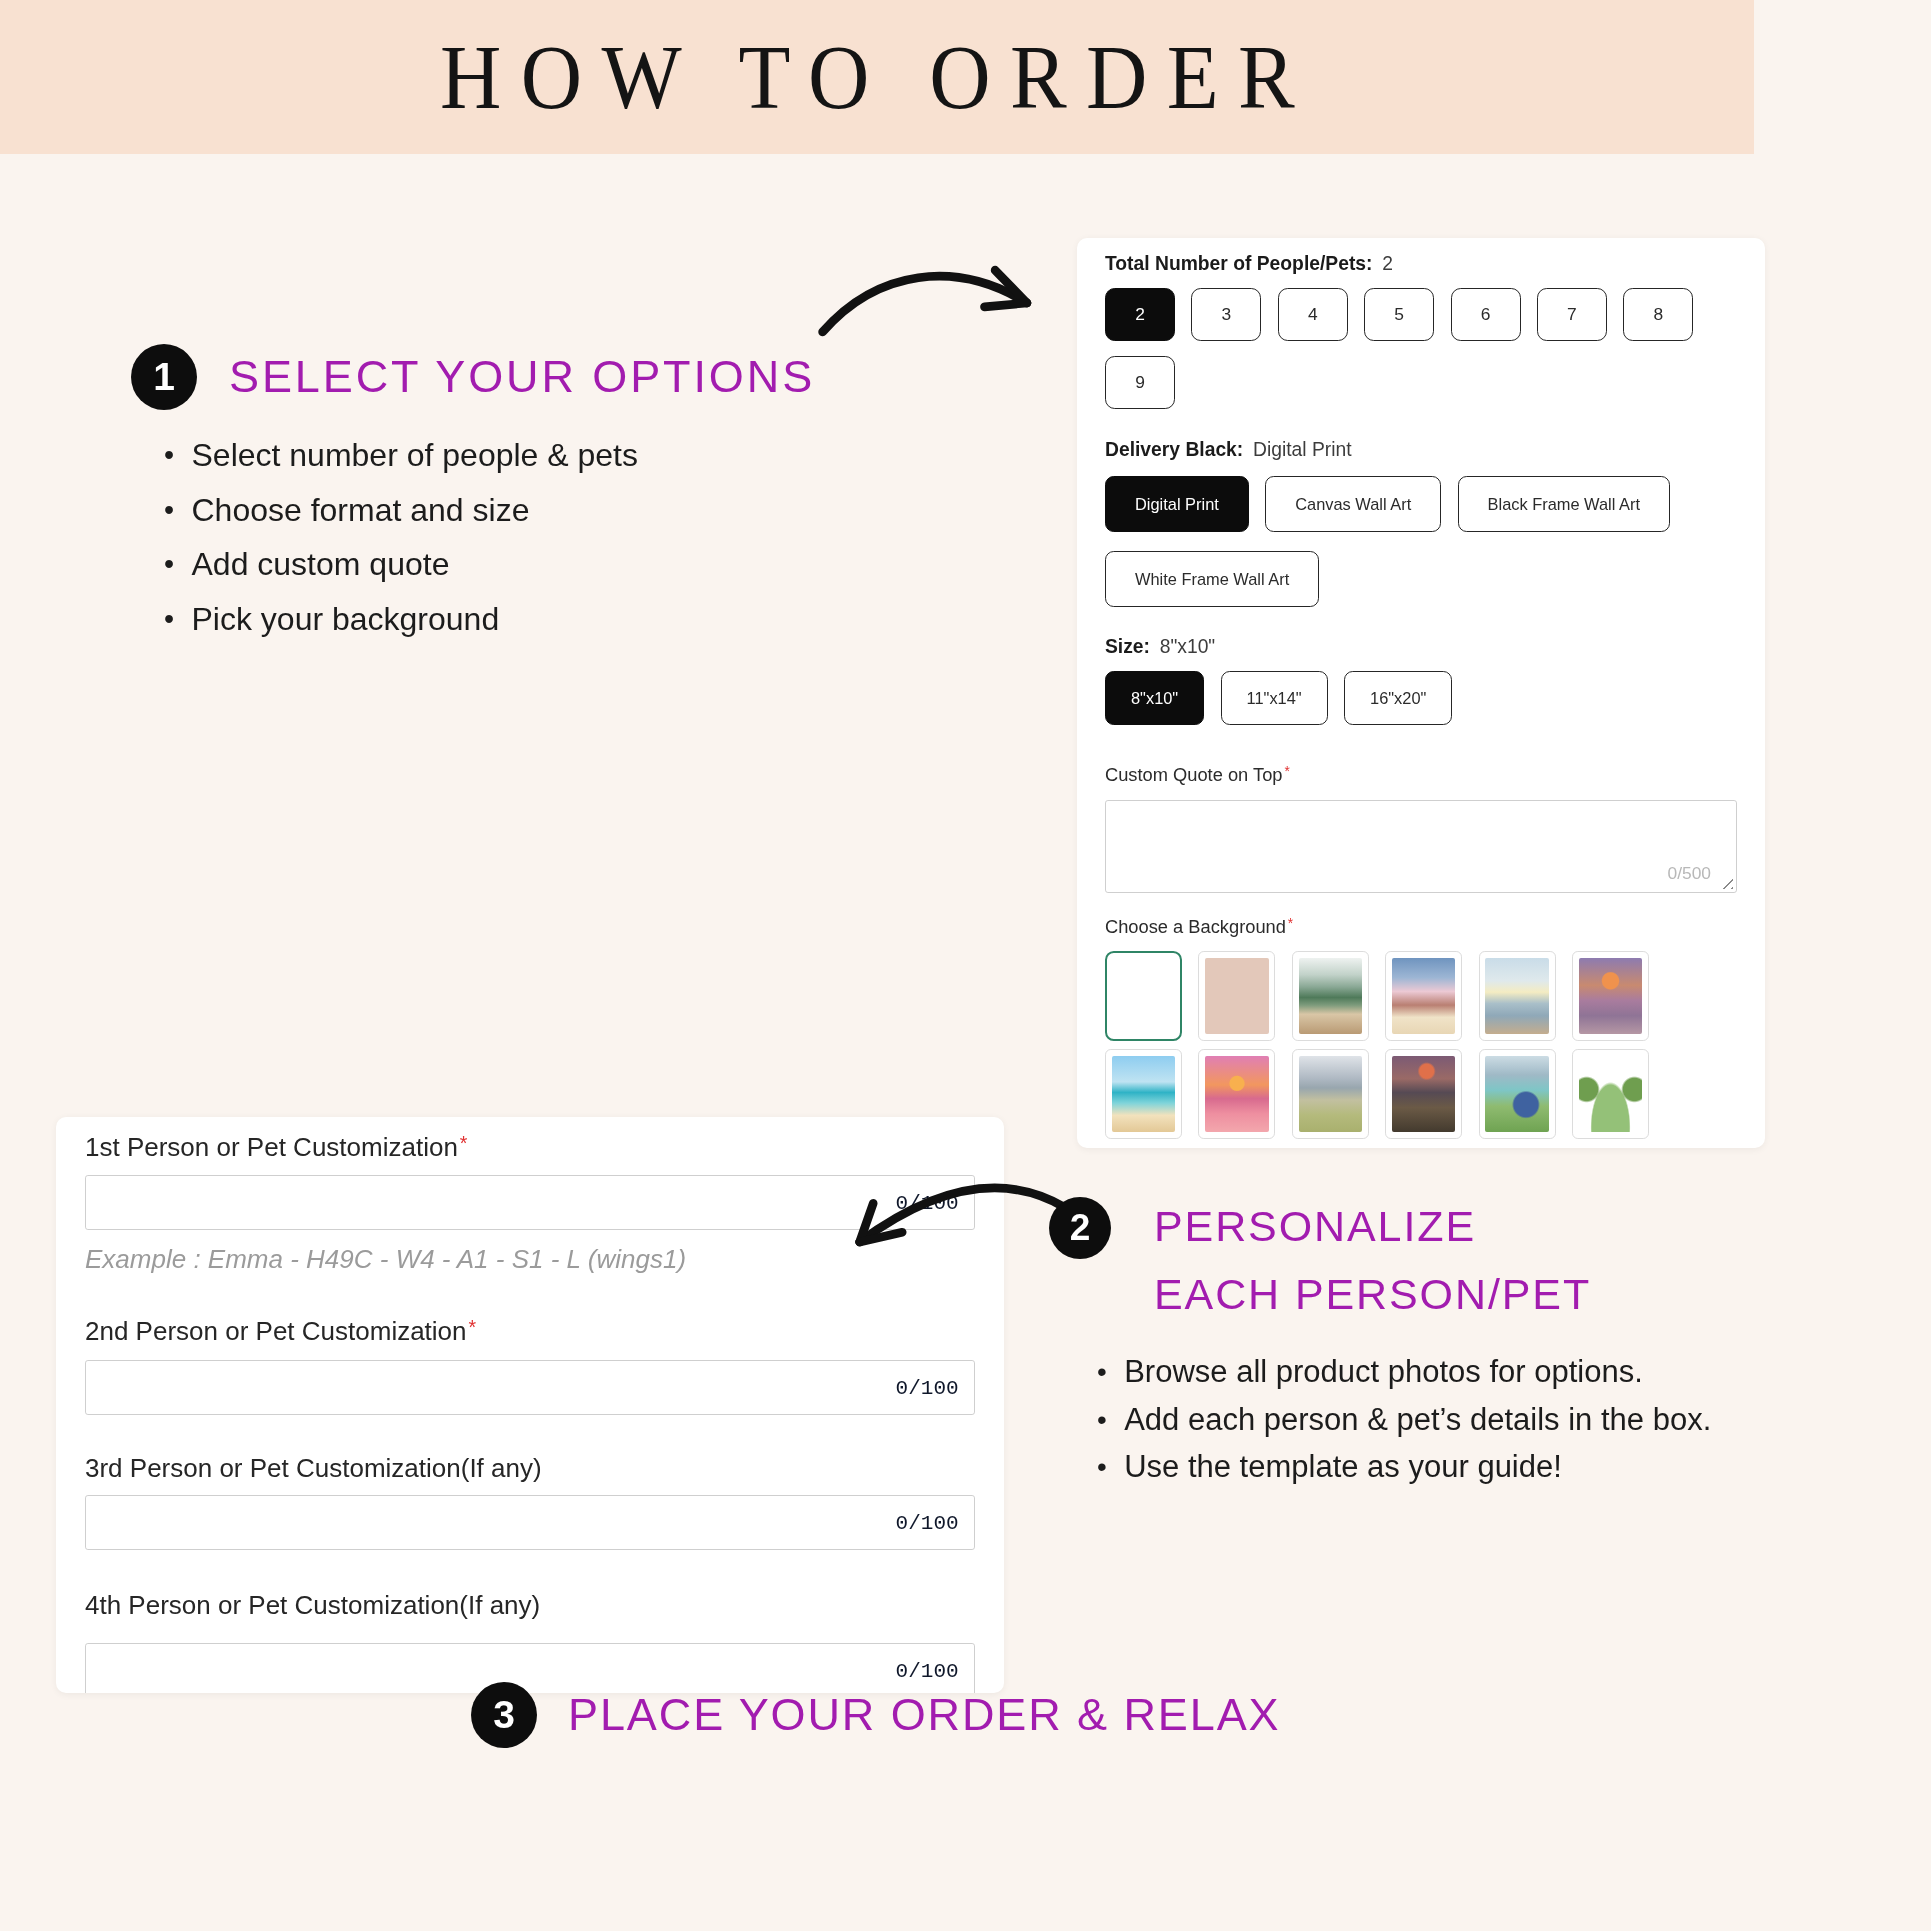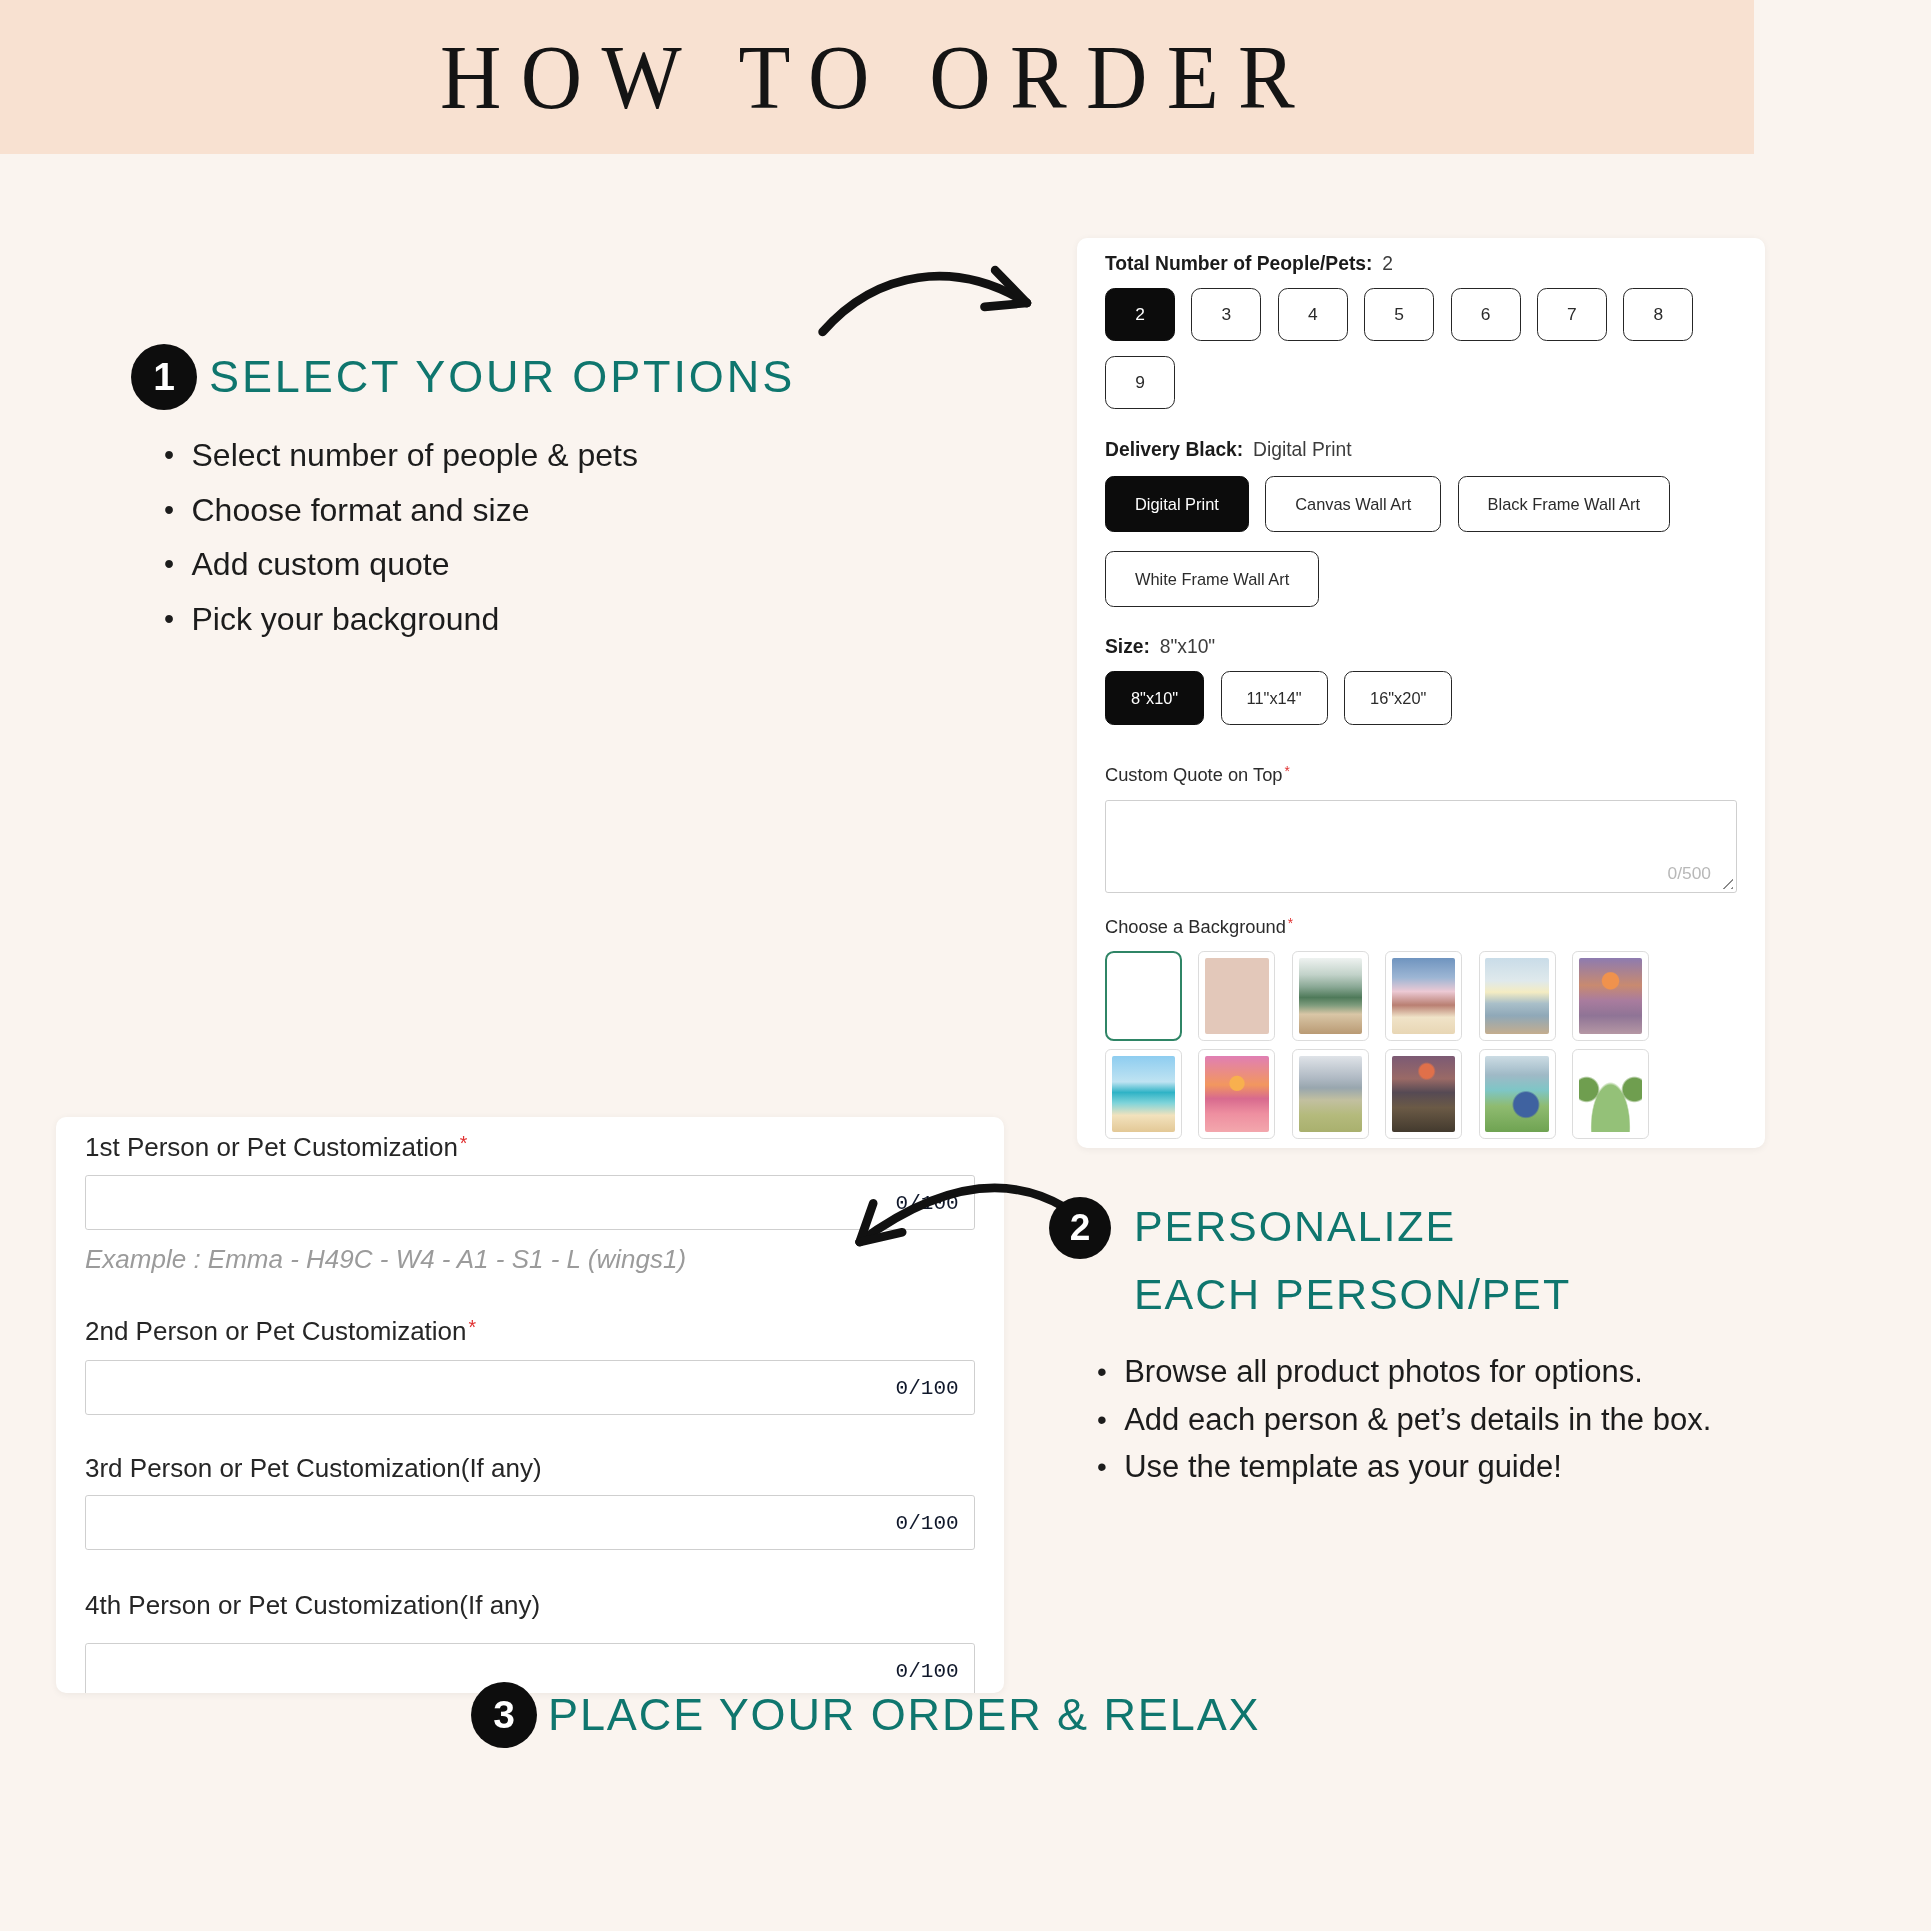--- a/index.html
+++ b/index.html
@@ -9,21 +9,21 @@
     font-family:"Liberation Sans","DejaVu Sans",sans-serif;
   }
   
   .header{position:absolute;left:0;top:0;width:1754px;height:154px;background:#f8e1d1;
     display:flex;align-items:center;justify-content:center;}
   .header h1{margin:0;font-family:"Liberation Serif","DejaVu Serif",serif;font-weight:500;
     font-size:85px;letter-spacing:19.3px;color:#141414;transform:scaleY(1.08);}
   
   .badge{position:absolute;background:#0d0d0d;color:#fff;border-radius:50%;
     display:flex;align-items:center;justify-content:center;font-weight:700;}
-  .step-title{position:absolute;font-weight:500;color:#0f766e;white-space:nowrap;}
+  .step-title{position:absolute;font-weight:500;color:#a21caf;white-space:nowrap;margin-left:20px;}
   .bullets{position:absolute;list-style:none;margin:0;padding:0;}
   .bullets li{display:flex;align-items:flex-start;color:#1c1c1c;}
   .bullets li::before{content:"•";margin-right:17.4px;font-size:0.9em;line-height:inherit;}
   
   #badge1{left:131px;top:344px;width:66px;height:66px;font-size:39px;}
   #title1{left:209px;top:344px;height:66px;line-height:66px;font-size:45px;letter-spacing:2.9px;}
   #bullets1{left:164px;top:434px;}
   #bullets1 li{font-size:32px;line-height:42px;margin-bottom:12.6px;}
   
   #badge2{left:1049px;top:1197px;width:62px;height:62px;font-size:37px;}

